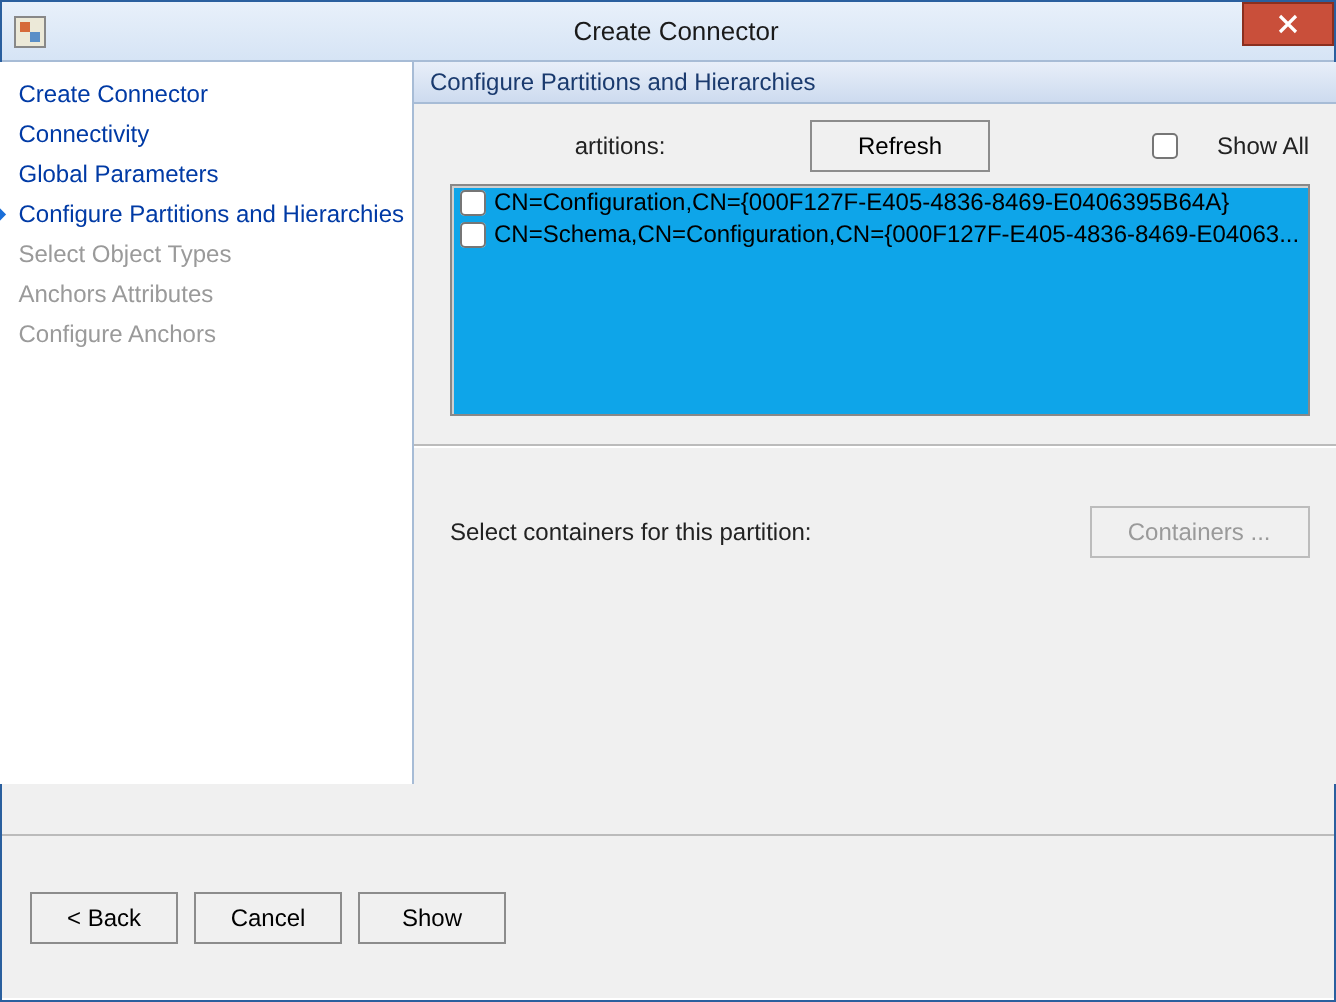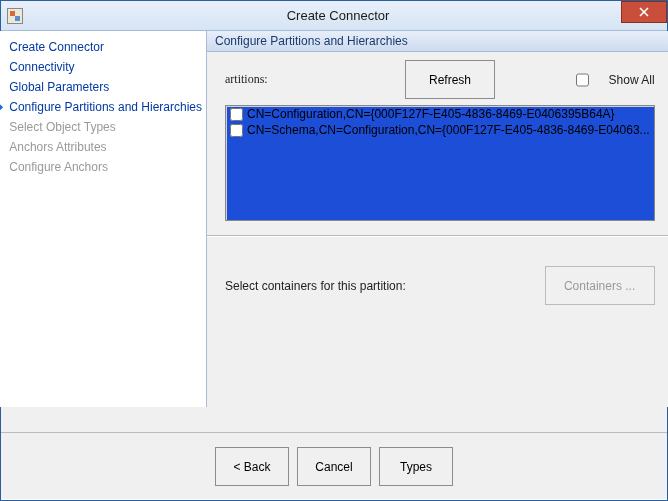--- a/index.html
+++ b/index.html
@@ -145,53 +145,52 @@
   }
   .top-controls {
     display: flex;
     align-items: center;
     padding: 8px 18px 6px 18px;
     gap: 10px;
   }
   .top-controls .lbl {
     flex: 0 0 auto;
     width: 170px;
-    text-align: left;
+    text-align: center;
     color: #222;
     overflow: hidden;
     white-space: nowrap;
-    font-family: Liberation Serif, serif;
   }
   .btn {
     background: #f0f0f0;
     border: 1px solid #8c8c8c;
     padding: 2px 10px;
     min-width: 90px;
-    height: 39px;
+    height: 26px;
     font-family: inherit;
     font-size: 12px;
     cursor: pointer;
     text-align: center;
   }
   .btn.disabled {
     color: #9a9a9a;
     cursor: default;
     border-color: #bcbcbc;
   }
   .chk {
     display: flex;
     gap: 20px;
     color: #222;
   }
   .chk input { margin: 0; }
   .listbox {
     margin: 0 18px;
     height: 116px;
     border: 1px solid #888;
-    background: #1d4ed8;
+    background: #0ea5e9;
     overflow: auto;
     box-shadow: inset 1px 1px 0 #d0d0d0;
   }
   .list-row {
     display: flex;
     align-items: center;
     gap: 4px;
     padding: 1px 4px;
     white-space: nowrap;
     overflow: hidden;
@@ -215,23 +214,23 @@
     flex: 1;
     color: #222;
   }
   .param-row .btn {
     min-width: 110px;
   }
   
   .footer {
     border-top: 1px solid #bbb;
     box-shadow: 0 -1px 0 #fff inset;
-    padding: 14px 14px;
-    display: flex;
-    justify-content: center;
+    padding: 28px 14px;
+    display: flex;
+    justify-content: flex-start;
     gap: 8px;
     background: #f0f0f0;
     margin-top: 25px;
   }
   .footer .btn { min-width: 74px; }
 </style>
 </head>
 <body>
 
 <div class="window">
@@ -314,16 +313,16 @@
         </div>
 
       </div>
     </div>
 
   </div>
 
   <div class="footer">
     <button class="btn">&lt;  Back</button>
     <button class="btn">Cancel</button>
-    <button class="btn">Types</button>
+    <button class="btn">Show</button>
   </div>
 
 </div>
 
 </body></html>

